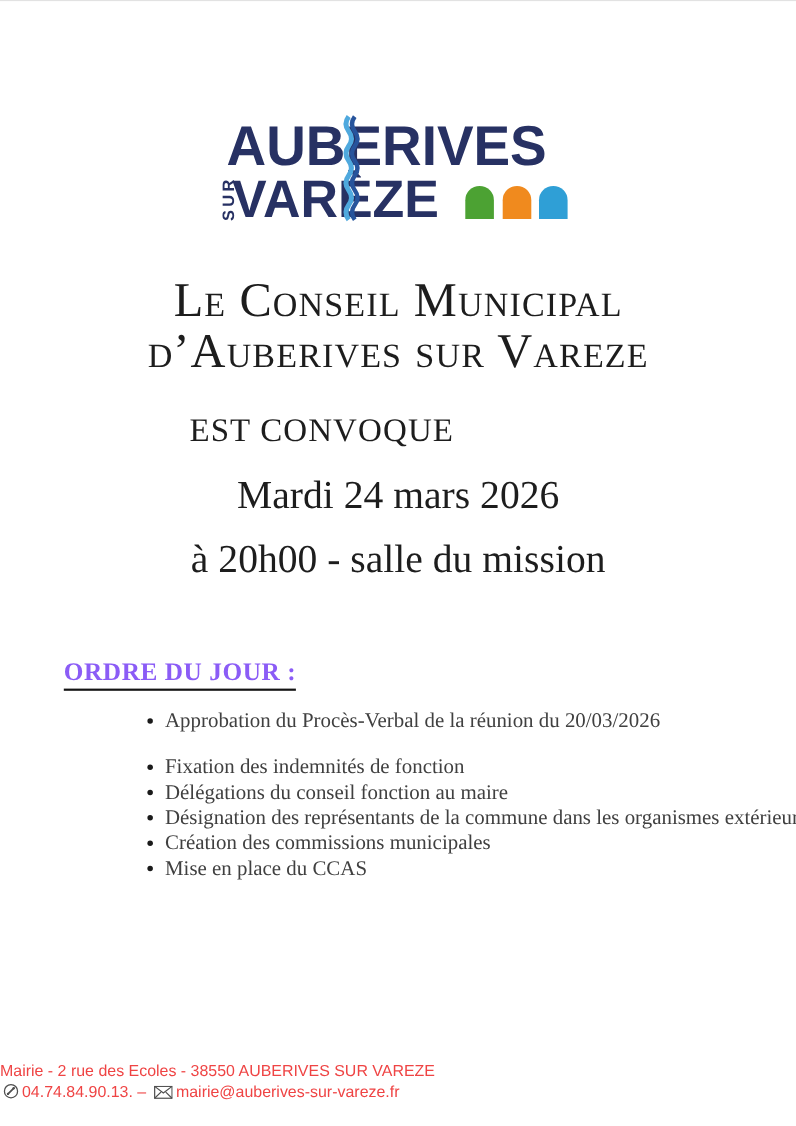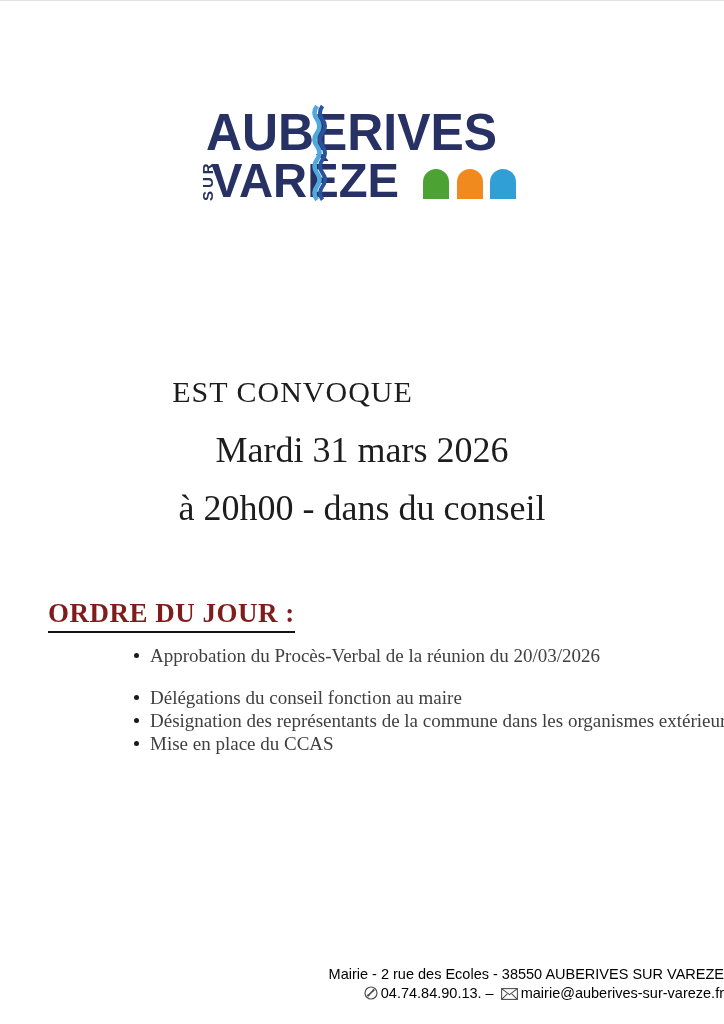--- a/index.html
+++ b/index.html
@@ -53,25 +53,25 @@
     position:absolute;
     top:486px;left:0;width:724px;
     text-align:center;
     font-size:36px;
     color:#1d1d1d;
   }
 
   
   .agenda-title{
     position:absolute;
-    top:597px;left:48px;
-    font-size:27px;
+    top:597px;left:58px;
+    font-size:23px;
     font-weight:bold;
     letter-spacing:0.5px;
-    color:#7f1d1d;
+    color:#8b5cf6;
   }
   .agenda-title span{
     display:inline-block;
     border-bottom:2.5px solid #141414;
     padding-bottom:2px;
   }
   ul.agenda-list{
     position:absolute;
     top:643px;left:150px;
     margin:0;padding:0;
@@ -92,25 +92,25 @@
     width:5px;height:5px;
     border-radius:50%;
     background:#1a1a1a;
   }
   ul.agenda-list li.gap-after{ margin-bottom:19px; }
 
   
   .footer{
     position:absolute;
     top:964px;left:0;width:724px;
-    text-align:right;
+    text-align:left;
     font-family:"Liberation Sans", sans-serif;
     font-size:14.5px;
     line-height:18.5px;
-    color:#000000;
+    color:#ef4444;
   }
   .footer .icon{
     display:inline-block;
     vertical-align:-2px;
     margin:0 3px;
   }
 </style>
 </head>
 <body>
 
@@ -129,35 +129,41 @@
       <path d="M125,2 q-5,6.7 0,13.4 t0,13.4 t0,13.4 t0,13.4 t0,13.4 t0,13.4 t0,13.4" fill="none" stroke="#4fa9de" stroke-width="4.5"></path>
     </g>
 
     <g>
       <path d="M231,95 v-17 a13,13 0 0 1 26,0 v17 z" fill="#4ca233"></path>
       <path d="M265,95 v-17 a13,13 0 0 1 26,0 v17 z" fill="#f08a1e"></path>
       <path d="M298,95 v-17 a13,13 0 0 1 26,0 v17 z" fill="#2f9fd6"></path>
     </g>
   </svg>
 
+  <div class="title-block">
+    <div>Le Conseil Municipal</div>
+    <div>d’Auberives sur Vareze</div>
+  </div>
 
   <div class="convocation">EST CONVOQUE</div>
 
-  <div class="date-line">Mardi 31 mars 2026</div>
+  <div class="date-line">Mardi 24 mars 2026</div>
 
-  <div class="time-line">à 20h00 - dans du conseil</div>
+  <div class="time-line">à 20h00 - salle du mission</div>
 
   <div class="agenda-title">
     <span>ORDRE DU JOUR :</span>
   </div>
 
   <ul class="agenda-list">
     <li class="gap-after">Approbation du Procès-Verbal de la réunion du 20/03/2026</li>
+    <li>Fixation des indemnités de fonction</li>
     <li>Délégations du conseil fonction au maire</li>
     <li>Désignation des représentants de la commune dans les organismes extérieurs</li>
+    <li>Création des commissions municipales</li>
     <li>Mise en place du CCAS</li>
   </ul>
 
   <div class="footer">
     <div>Mairie - 2 rue des Ecoles - 38550 AUBERIVES SUR VAREZE</div>
     <div>
       <svg class="icon" width="14" height="14" viewBox="0 0 14 14">
         <circle cx="7" cy="7" r="6" fill="none" stroke="#4f4f4f" stroke-width="1.2"></circle>
         <path d="M4.1,9.6 L9.6,4.1" stroke="#4f4f4f" stroke-width="1.6" stroke-linecap="round" fill="none"></path>
         <circle cx="4.3" cy="9.4" r="1.1" fill="#4f4f4f"></circle>

